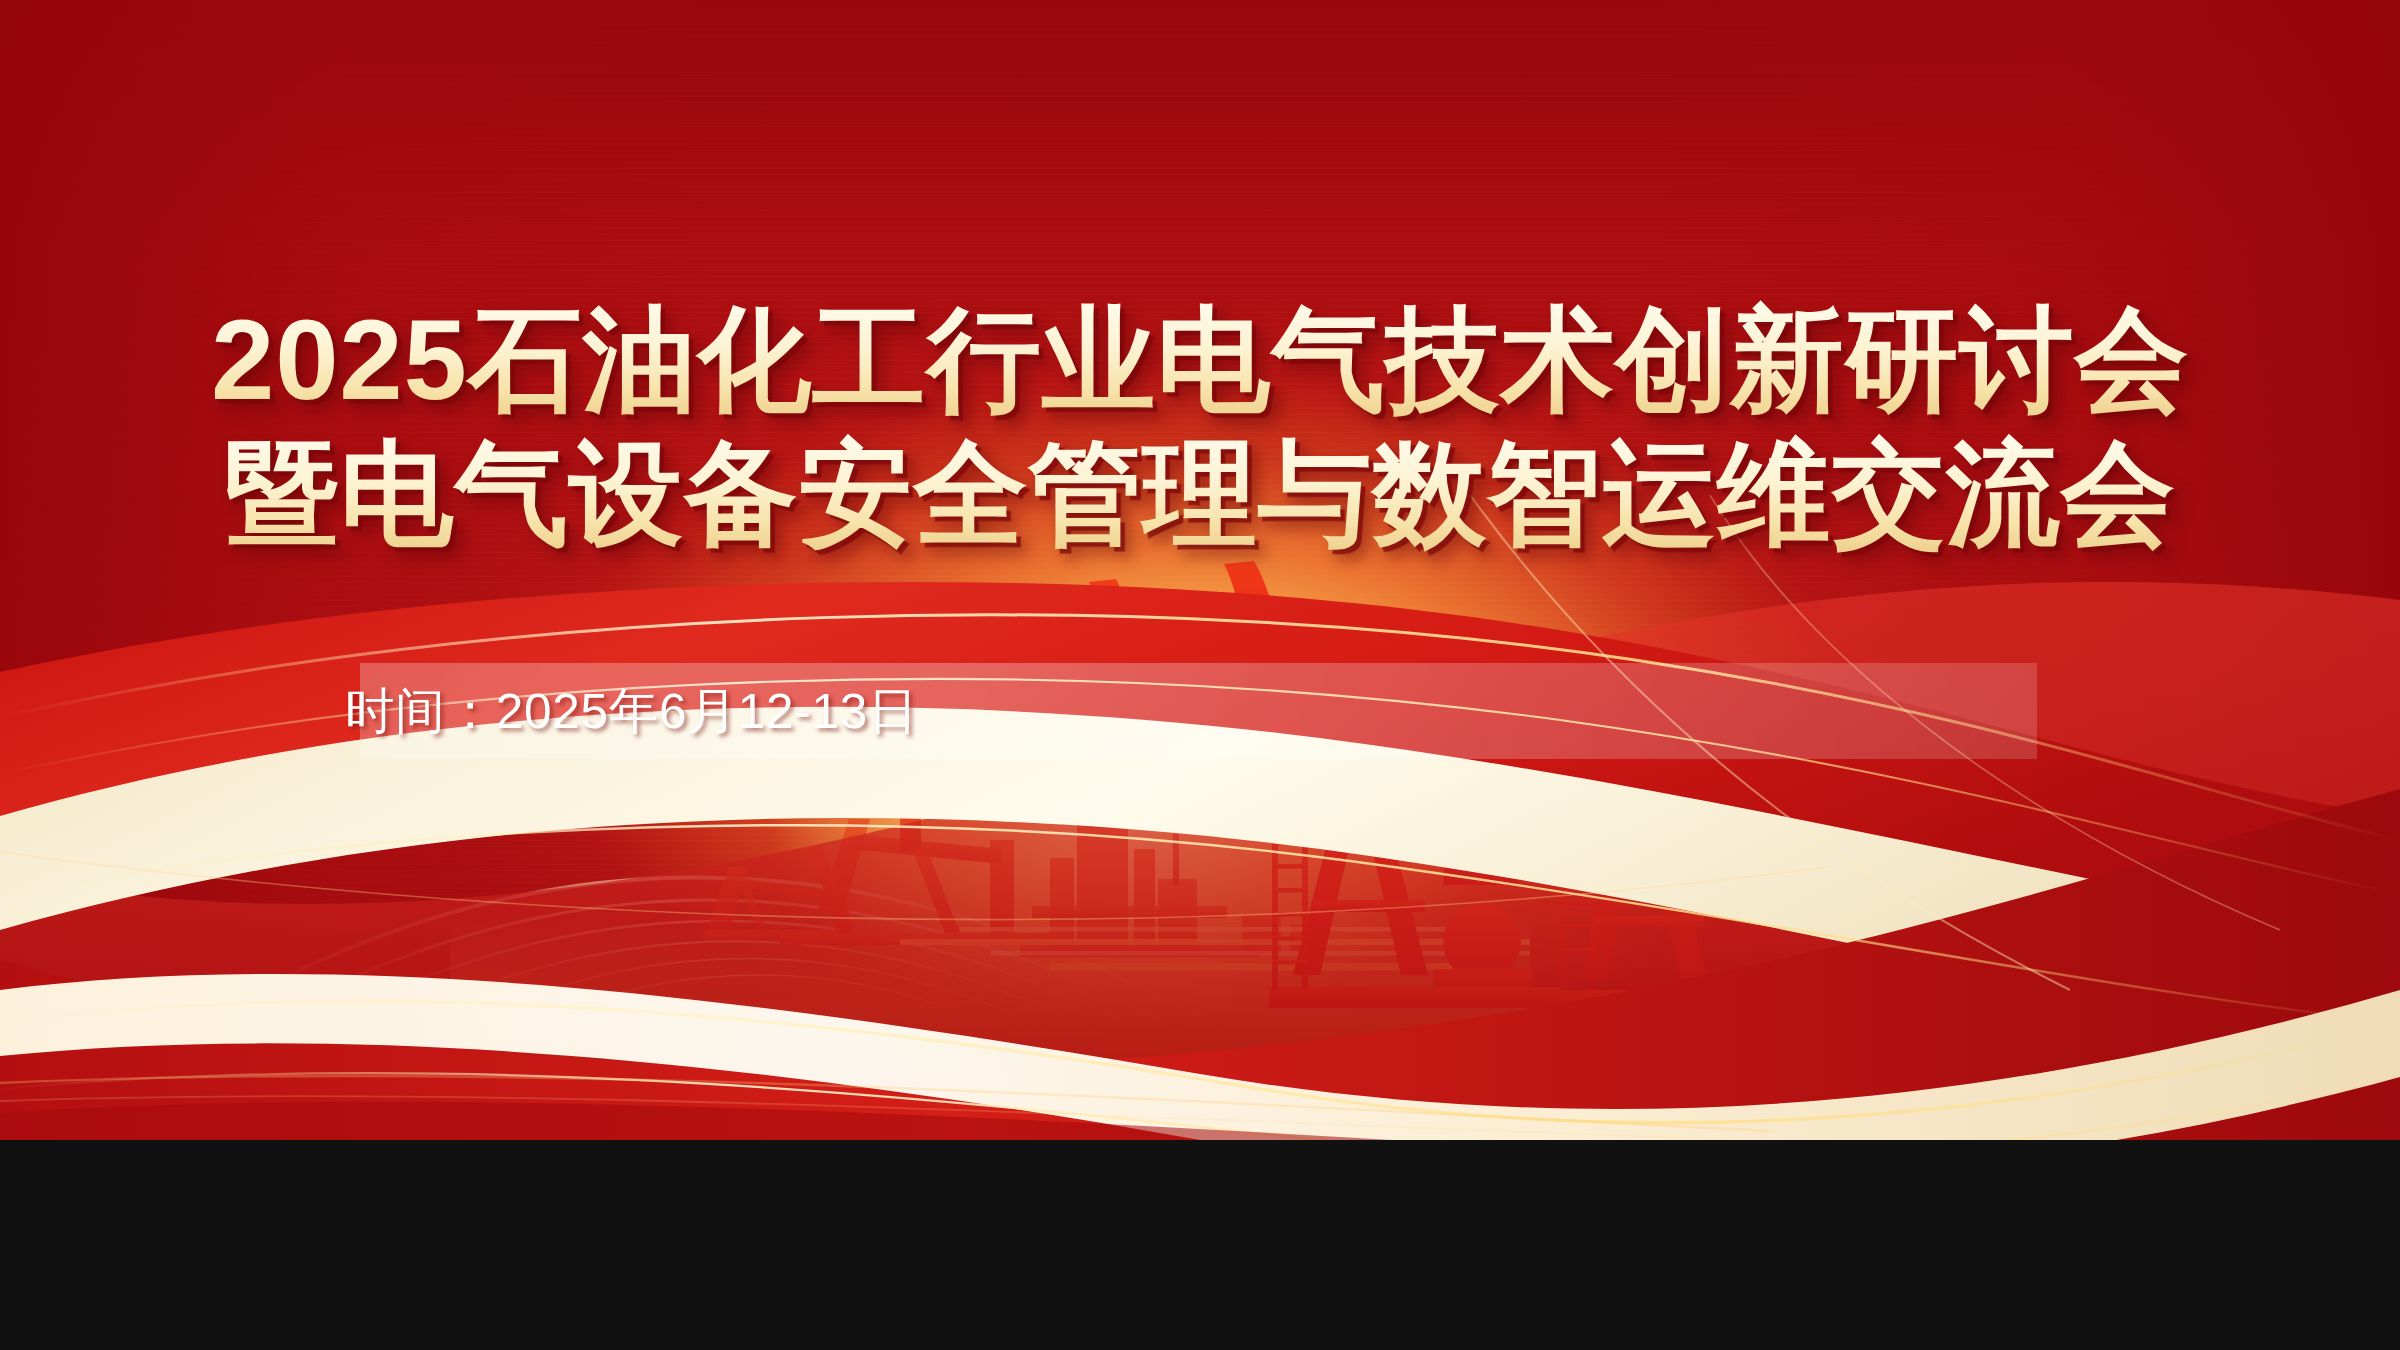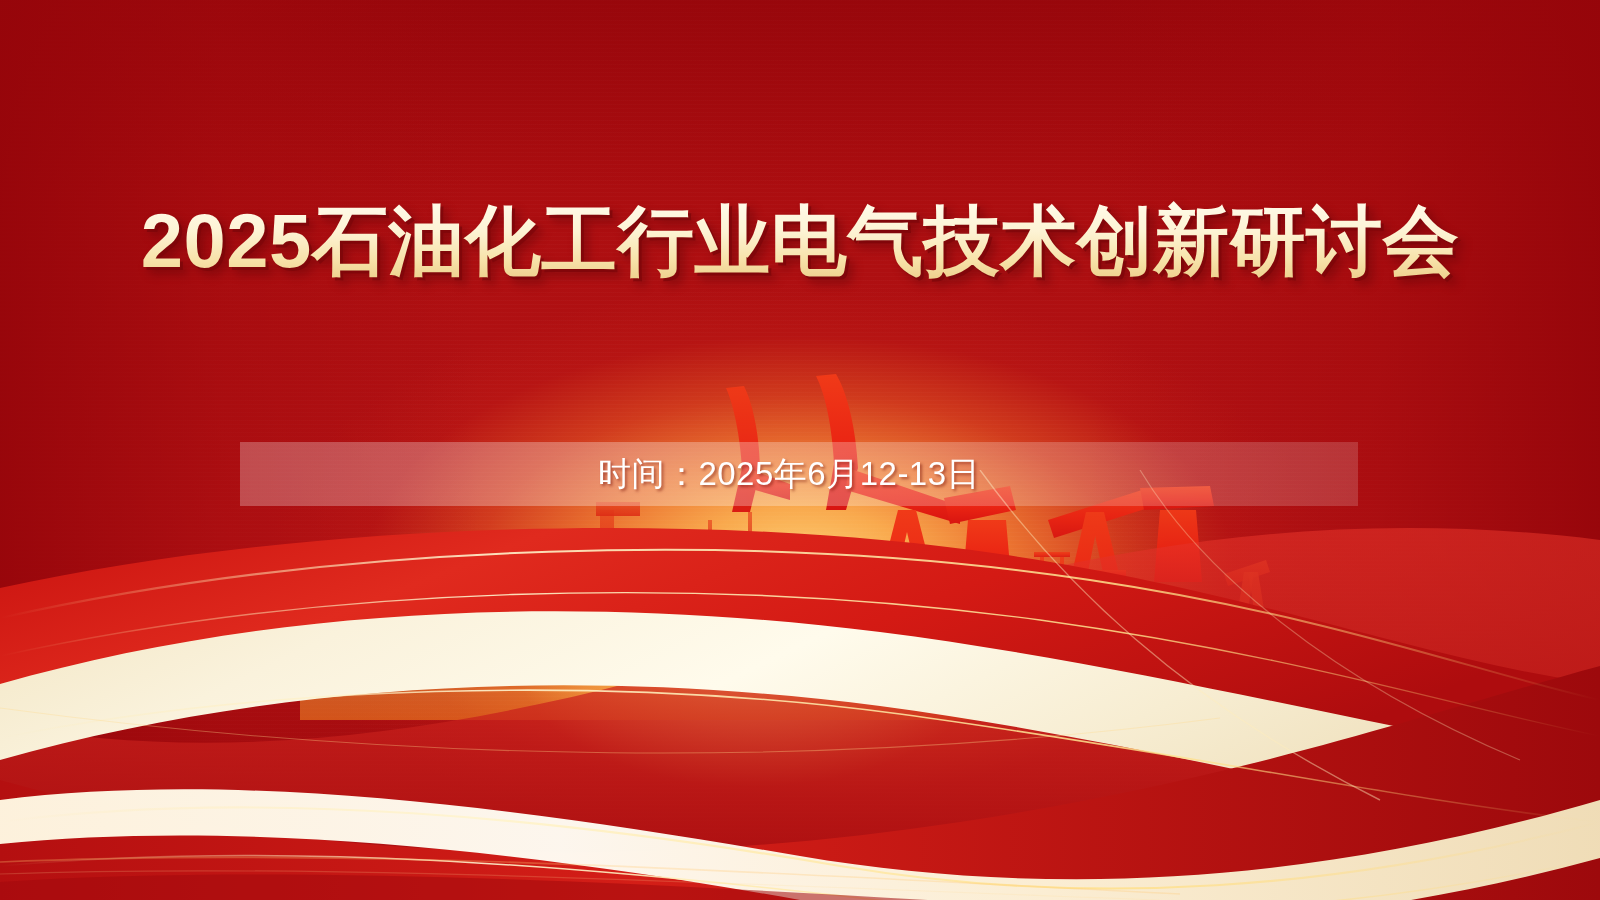--- a/index.html
+++ b/index.html
@@ -4,21 +4,21 @@
 <title>Conference Banner</title>
 <style>
   html, body {
     margin: 0;
     padding: 0;
     background: #111;
   }
   #stage {
     position: relative;
     width: 1600px;
-    height: 900px;
+    height: 760px;
     overflow: hidden;
     font-family: "Liberation Sans", "DejaVu Sans", sans-serif;
     background: #AD0D10;
   }
 
   
   .layer { position: absolute; inset: 0; }
 
   
   .bg-base {
@@ -102,21 +102,20 @@
     top: 442px;
     height: 64px;
     z-index: 12;
     background: linear-gradient(90deg,
         rgba(255,255,255,0.26) 0%,
         rgba(255,255,255,0.30) 35%,
         rgba(255,255,255,0.22) 70%,
         rgba(255,255,255,0.16) 100%);
     display:flex;
     align-items:center;
-    justify-content:center;
   }
   .info-inner {
     display:flex;
     align-items:center;
     gap: 62px;
     transform: translateX(-10px);
   }
   .info-text {
     font-size: 33px;
     font-weight: 400;
@@ -363,20 +362,21 @@
         <g opacity=".55">
           <path d="M0,392 C360,376 780,404 1180,424" fill="none" stroke="#FFC873" stroke-opacity=".55" stroke-width="1.6"></path>
           <path d="M0,404 C340,392 760,416 1160,430" fill="none" stroke="#FFDC9A" stroke-opacity=".35" stroke-width="1.2"></path>
         </g>
       </g>
     </svg>
   </div>
 
   <div class="title-wrap">
     <span class="title-line">2025石油化工行业电气技术创新研讨会</span>
+    <span class="title-line">暨电气设备安全管理与数智运维交流会</span>
   </div>
 
   <div class="info-bar">
     <div class="info-inner">
       <span class="info-text">时间：2025年6月12-13日</span>
     </div>
   </div>
 
 </div>
 

